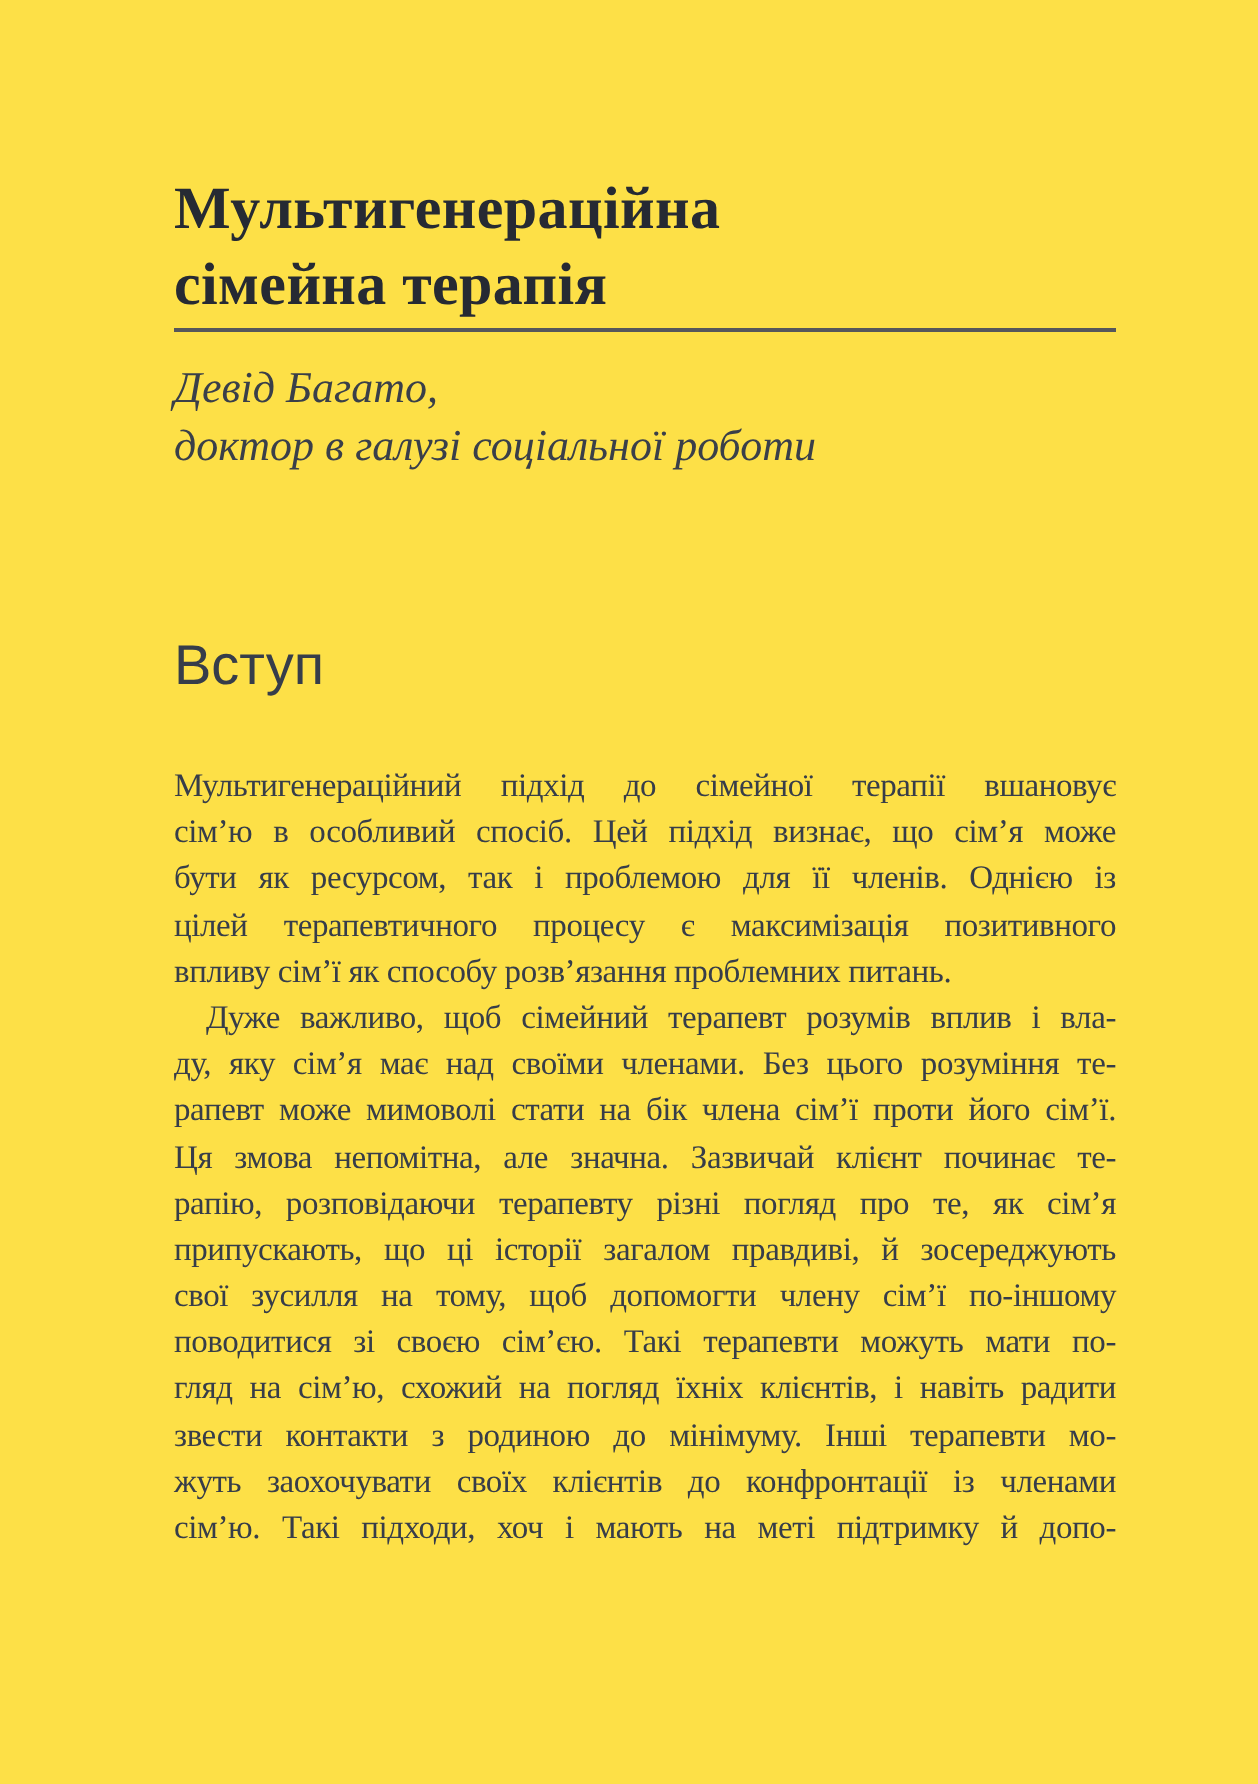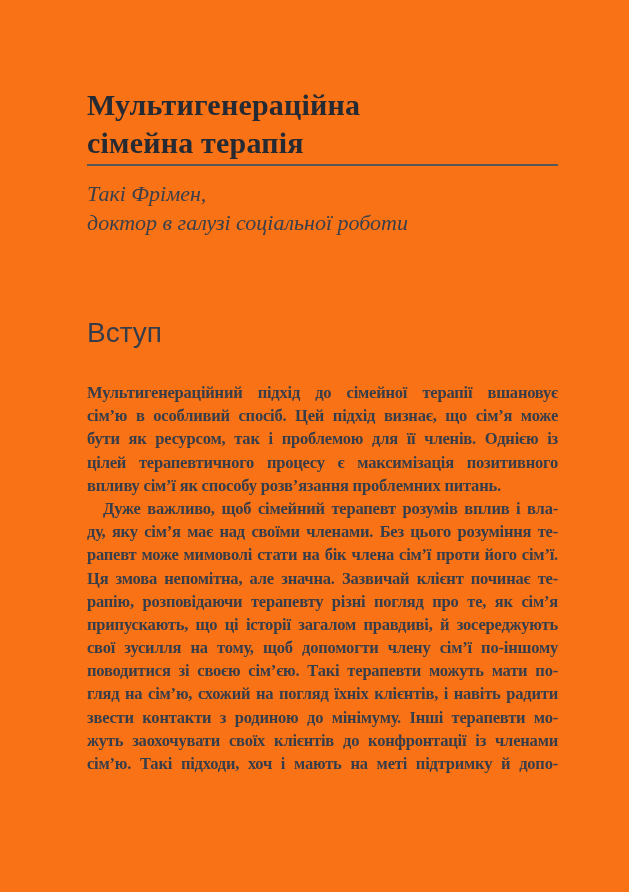--- a/index.html
+++ b/index.html
@@ -11,21 +11,21 @@
     width: 629px;
     height: 892px;
     overflow: hidden;
     font-family: "Liberation Serif", serif;
   }
   .page {
     box-sizing: border-box;
     width: 629px;
     height: 892px;
     padding: 86px 71px 0 87px;
-    background: #f97316;
+    background: #fde047;
   }
   .title {
     margin: 0;
     font-family: "Liberation Serif", serif;
     font-weight: 700;
     font-size: 30px;
     line-height: 38px;
     letter-spacing: 0.2px;
     color: #262a33;
   }
@@ -59,21 +59,20 @@
     letter-spacing: -0.2px;
     color: #373d49;
   }
   .paragraph { margin: 0; }
   .line {
     text-align: justify;
     text-align-last: justify;
     white-space: normal;
     height: 23.2px;
     overflow: visible;
-    font-weight: bold;
   }
   .line.line-last-normal {
     text-align-last: left;
   }
   .para-indent .line:first-child {
     text-indent: 16px;
   }
 </style>
 </head>
 <body>
@@ -81,21 +80,21 @@
 <div class="page">
 
   <h1 class="title">
     <span class="title-line">Мультигенераційна</span>
     <span class="title-line">сімейна терапія</span>
   </h1>
 
   <hr class="title-rule">
 
   <div class="author">
-    <span class="author-line">Такі Фрімен,</span>
+    <span class="author-line">Девід Багато,</span>
     <span class="author-line">доктор в галузі соціальної роботи</span>
   </div>
 
   <h2 class="section-heading">Вступ</h2>
 
   <div class="body-text">
     <div class="paragraph">
         <div class="line">Мультигенераційний підхід до сімейної терапії вшановує</div>
         <div class="line">сім’ю в особливий спосіб. Цей підхід визнає, що сім’я може</div>
         <div class="line">бути як ресурсом, так і проблемою для її членів. Однією із</div>

